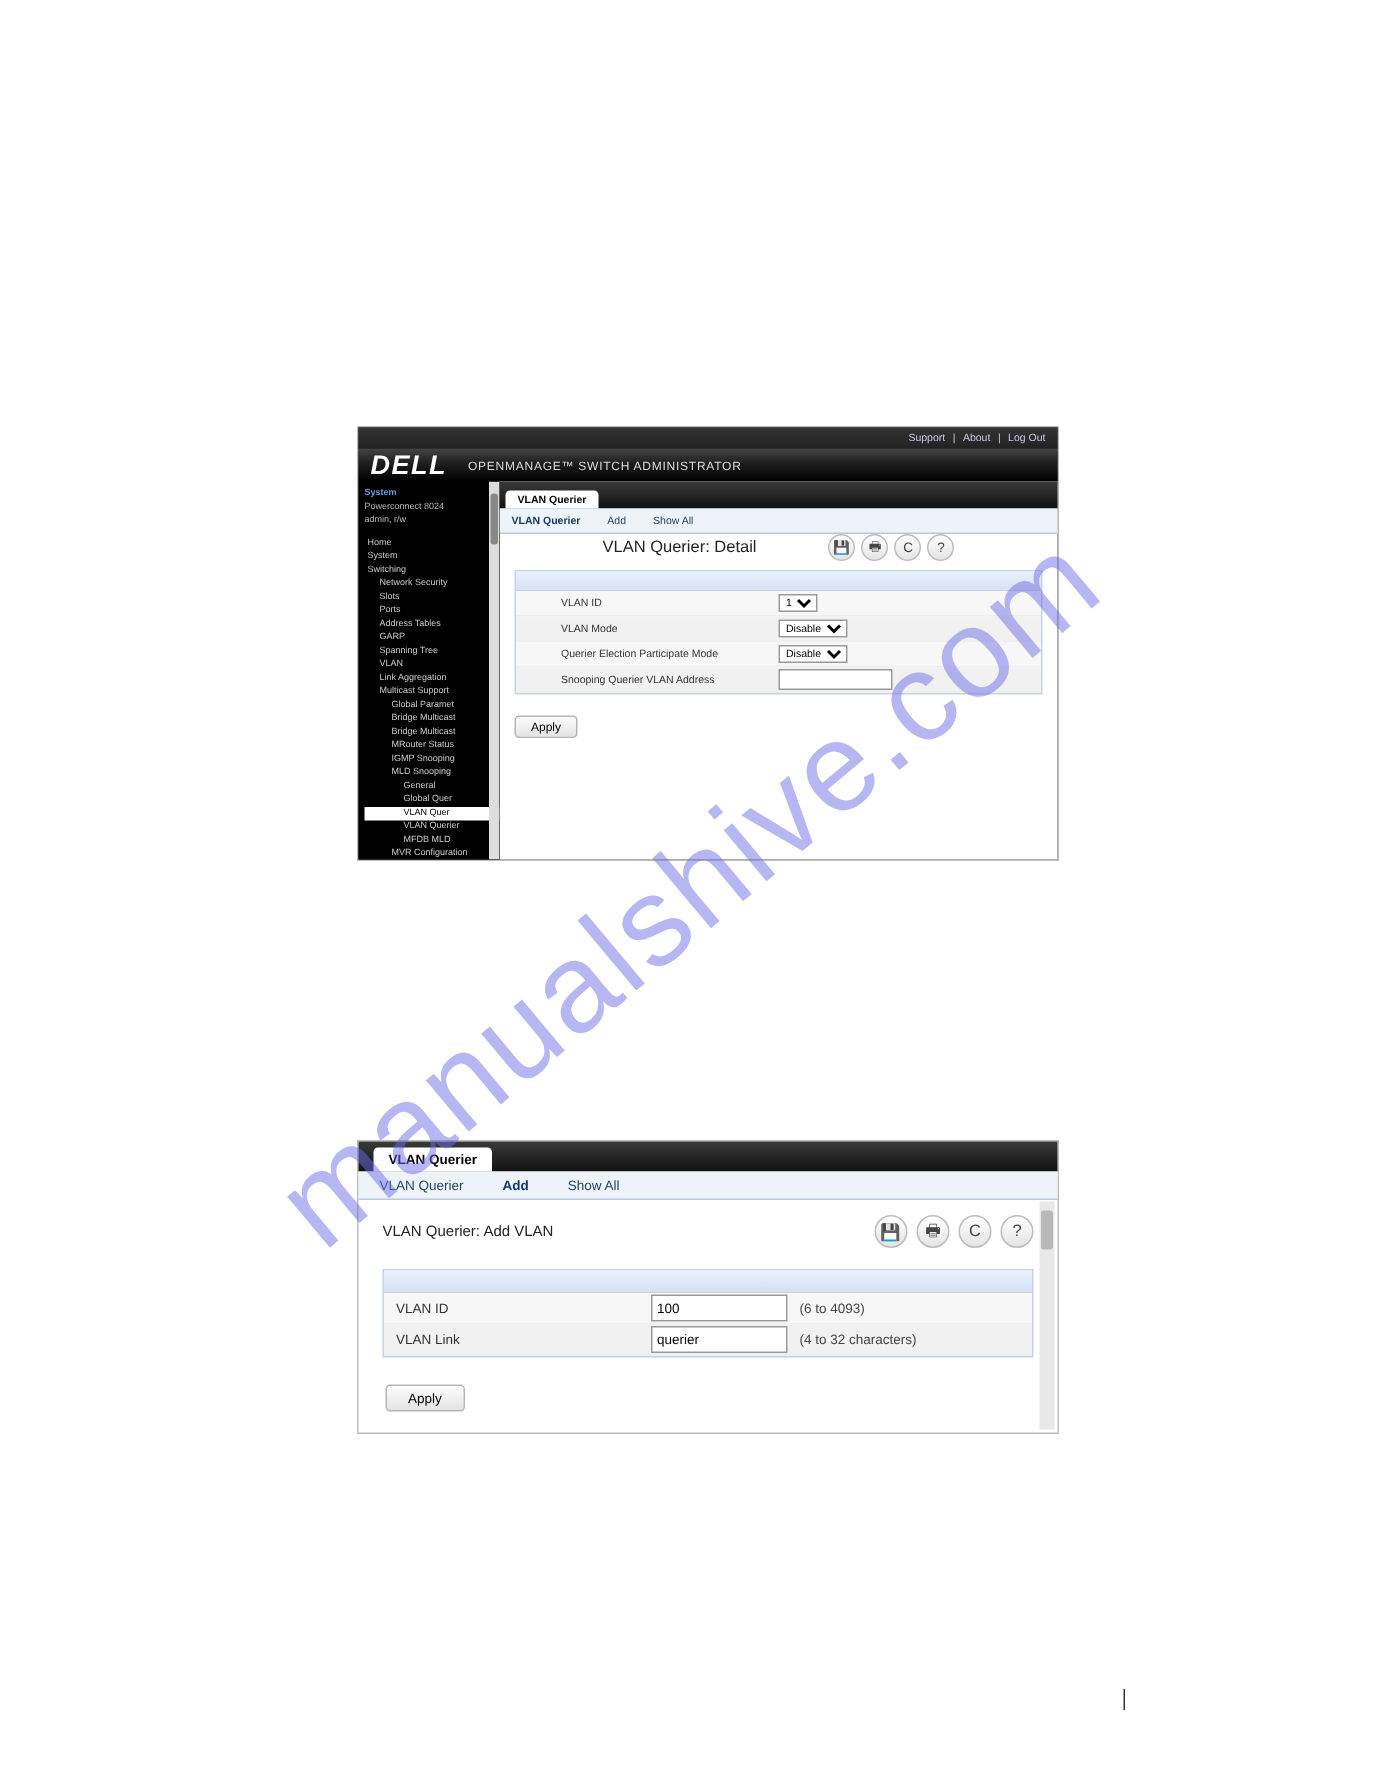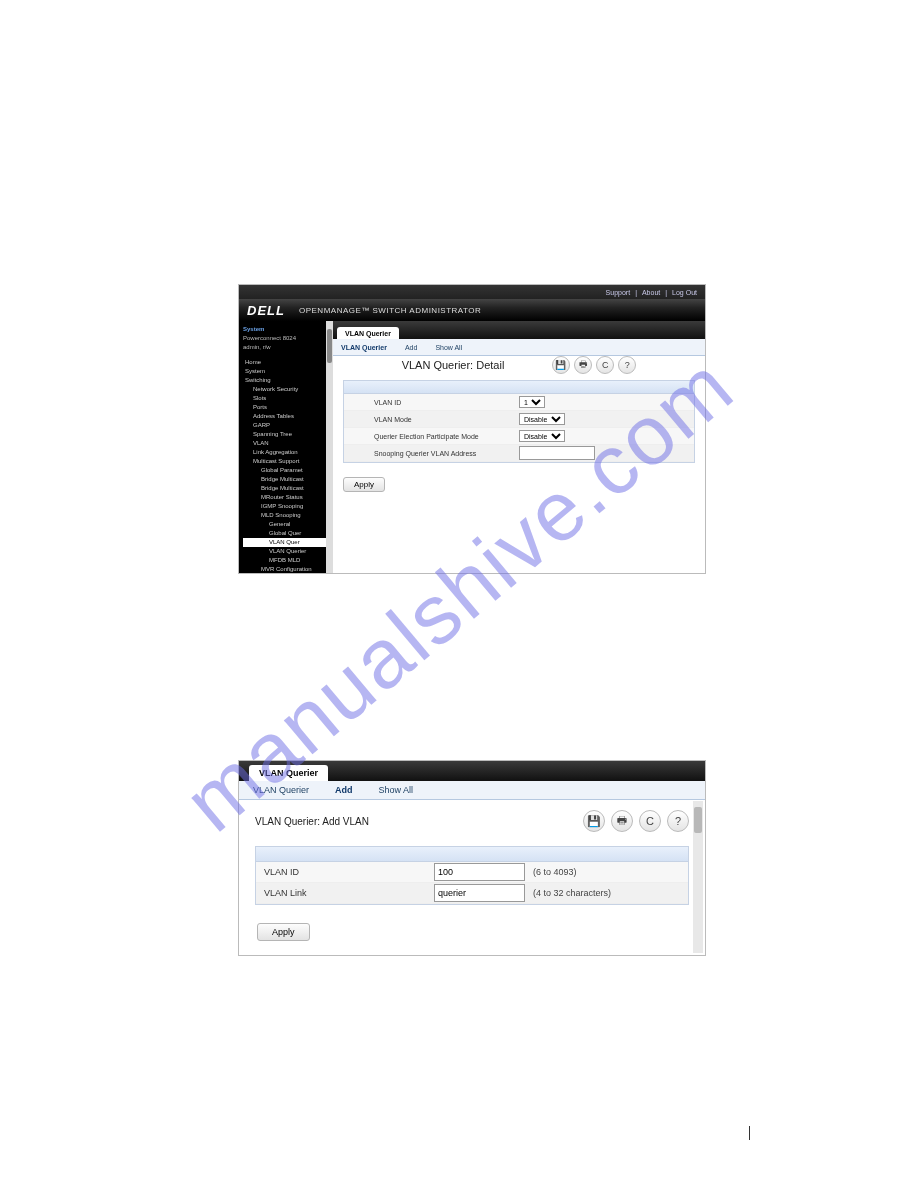--- a/index.html
+++ b/index.html
@@ -4,21 +4,21 @@
 <style>
   body { margin: 0; background: #fff; font-family: Arial, sans-serif; font-size: 10px; color: #333; }
   .page { width: 918px; height: 1188px; position: relative; background: #fff; }
   .watermark { position: absolute; top: 50%; left: 50%; transform: translate(-50%,-50%) rotate(-40deg); font-size: 84px; color: rgba(110,110,230,0.5); font-weight: 400; pointer-events: none; z-index: 50; user-select: none; letter-spacing: 2px; }
 
   
   .shot1 { position: absolute; left: 238px; top: 284px; width: 466px; border: 1px solid #bbb; background: #000; }
   .topbar { height: 14px; background: linear-gradient(#333,#222); color: #c8c8e8; font-size: 7px; display: flex; justify-content: flex-end; align-items: center; padding-right: 8px; gap: 5px; }
   .topbar span { cursor: pointer; }
   .brandbar { height: 22px; background: linear-gradient(#444,#222 40%,#000); display: flex; align-items: center; padding-left: 8px; gap: 14px; }
-  .dell-logo { color: #fff; font-weight: bold; font-size: 13px; font-style: italic; letter-spacing: 1px; }
+  .dell-logo { color: #fff; font-weight: bold; font-size: 18px; font-style: italic; letter-spacing: 1px; }
   .brand-title { color: #ddd; font-size: 8px; letter-spacing: 0.5px; }
   .body1 { display: flex; height: 252px; }
   .sidebar { width: 90px; background: #000; color: #ccc; font-size: 6px; line-height: 9px; padding: 4px 0 4px 4px; overflow: hidden; position: relative; }
   .sb-head { color: #6aa0e4; font-weight: bold; }
   .sb-sub { color: #bbb; }
   .sb-ind0 { padding-left: 2px; }
   .sb-ind1 { padding-left: 10px; }
   .sb-ind2 { padding-left: 18px; }
   .sb-ind3 { padding-left: 26px; }
   .sb-sel { background: #fff; color: #000; }

